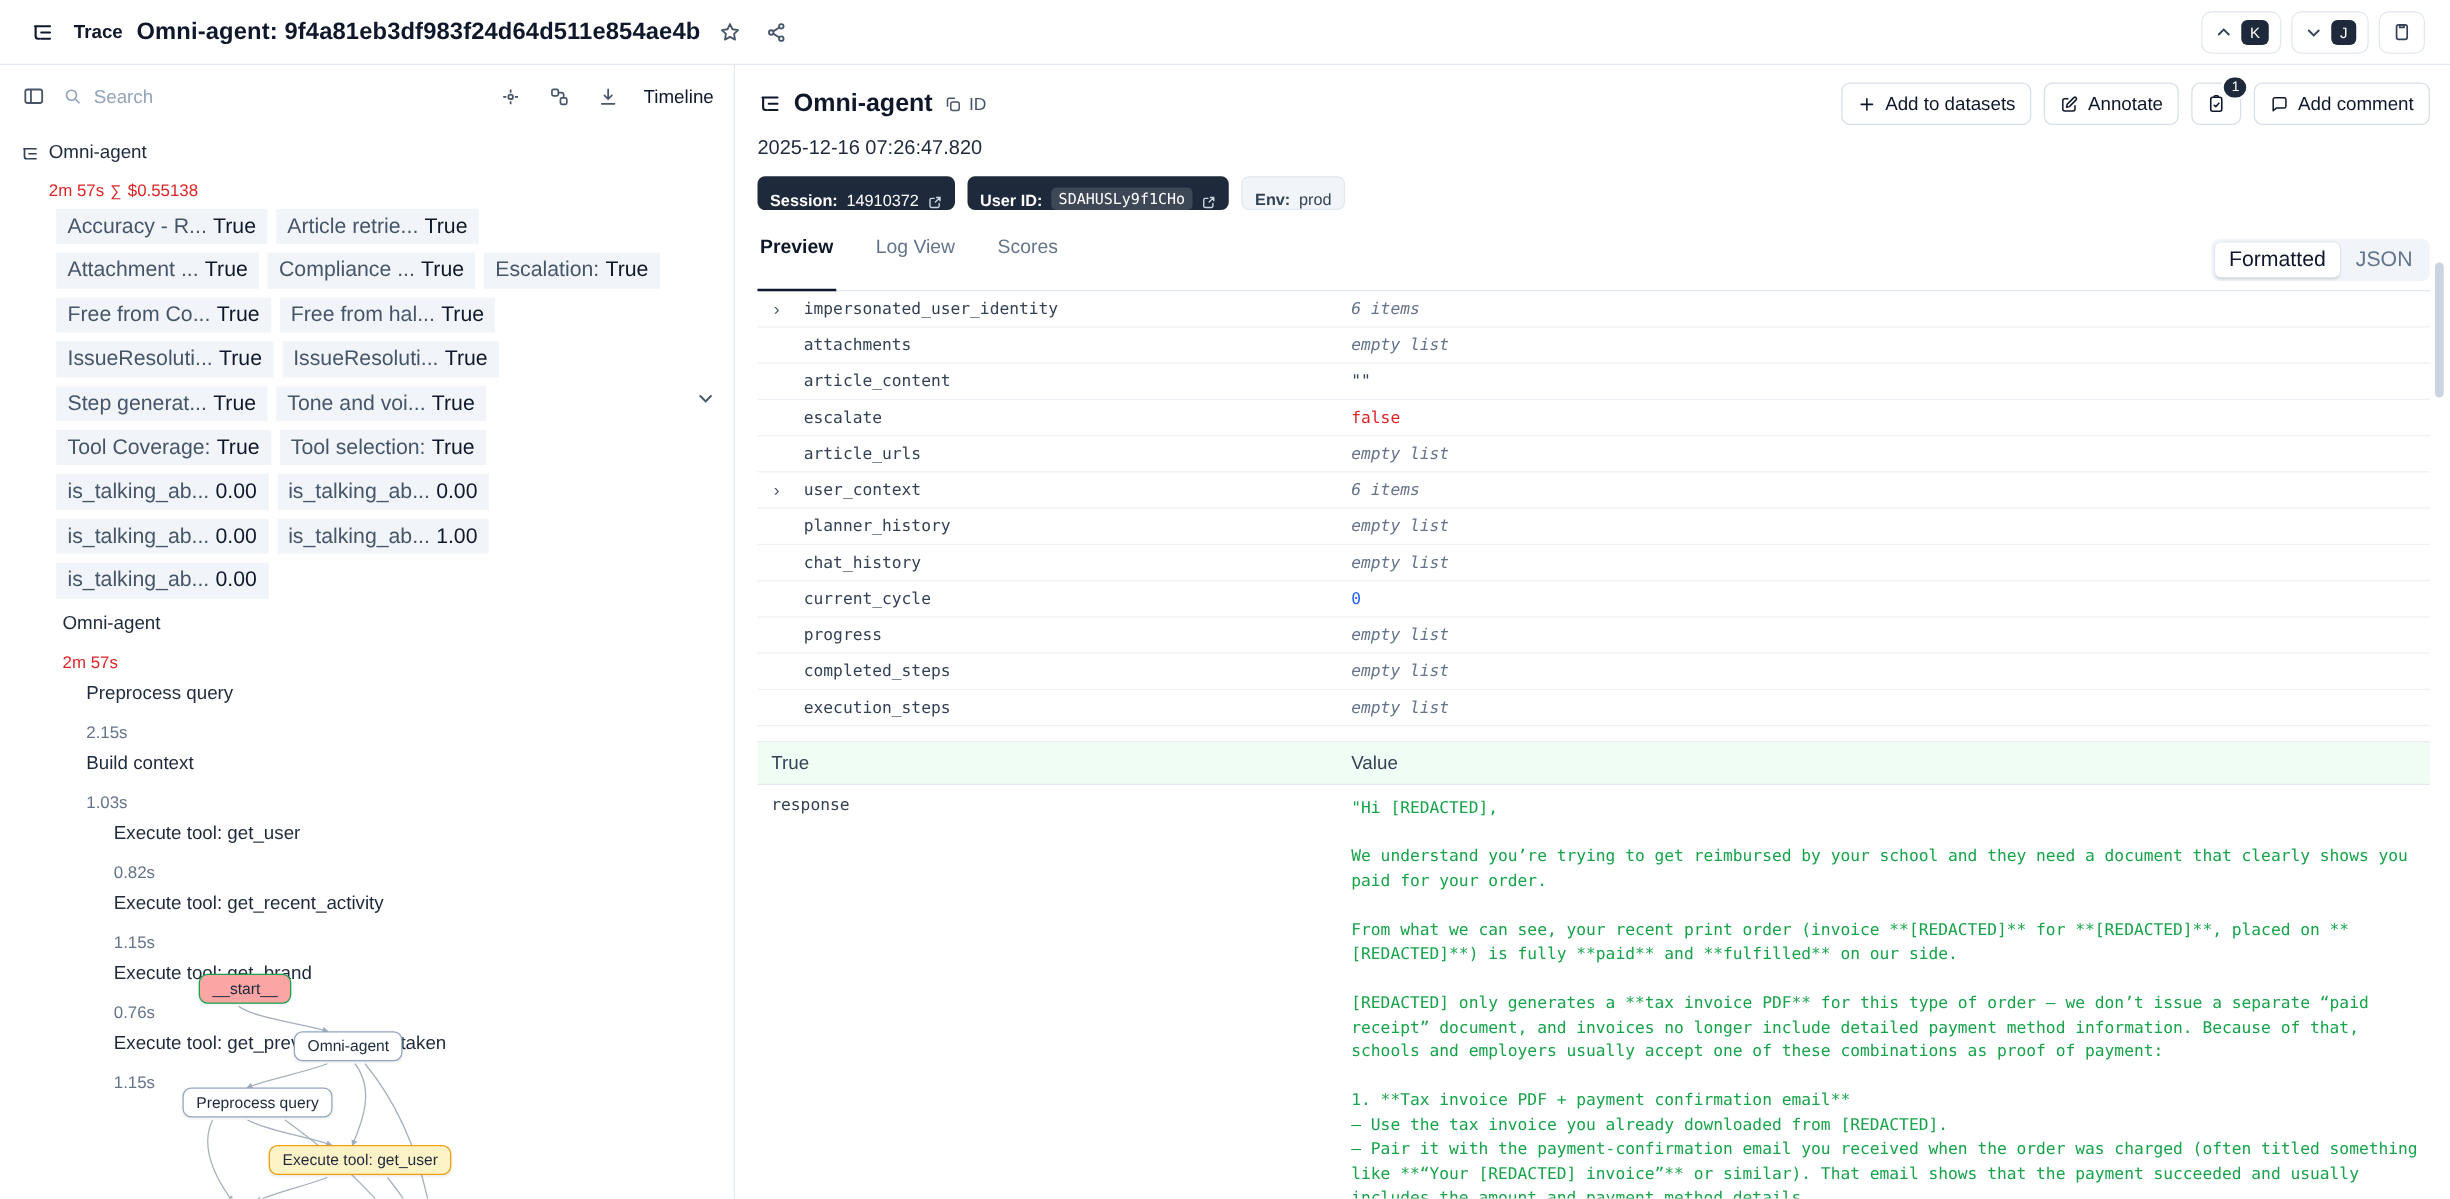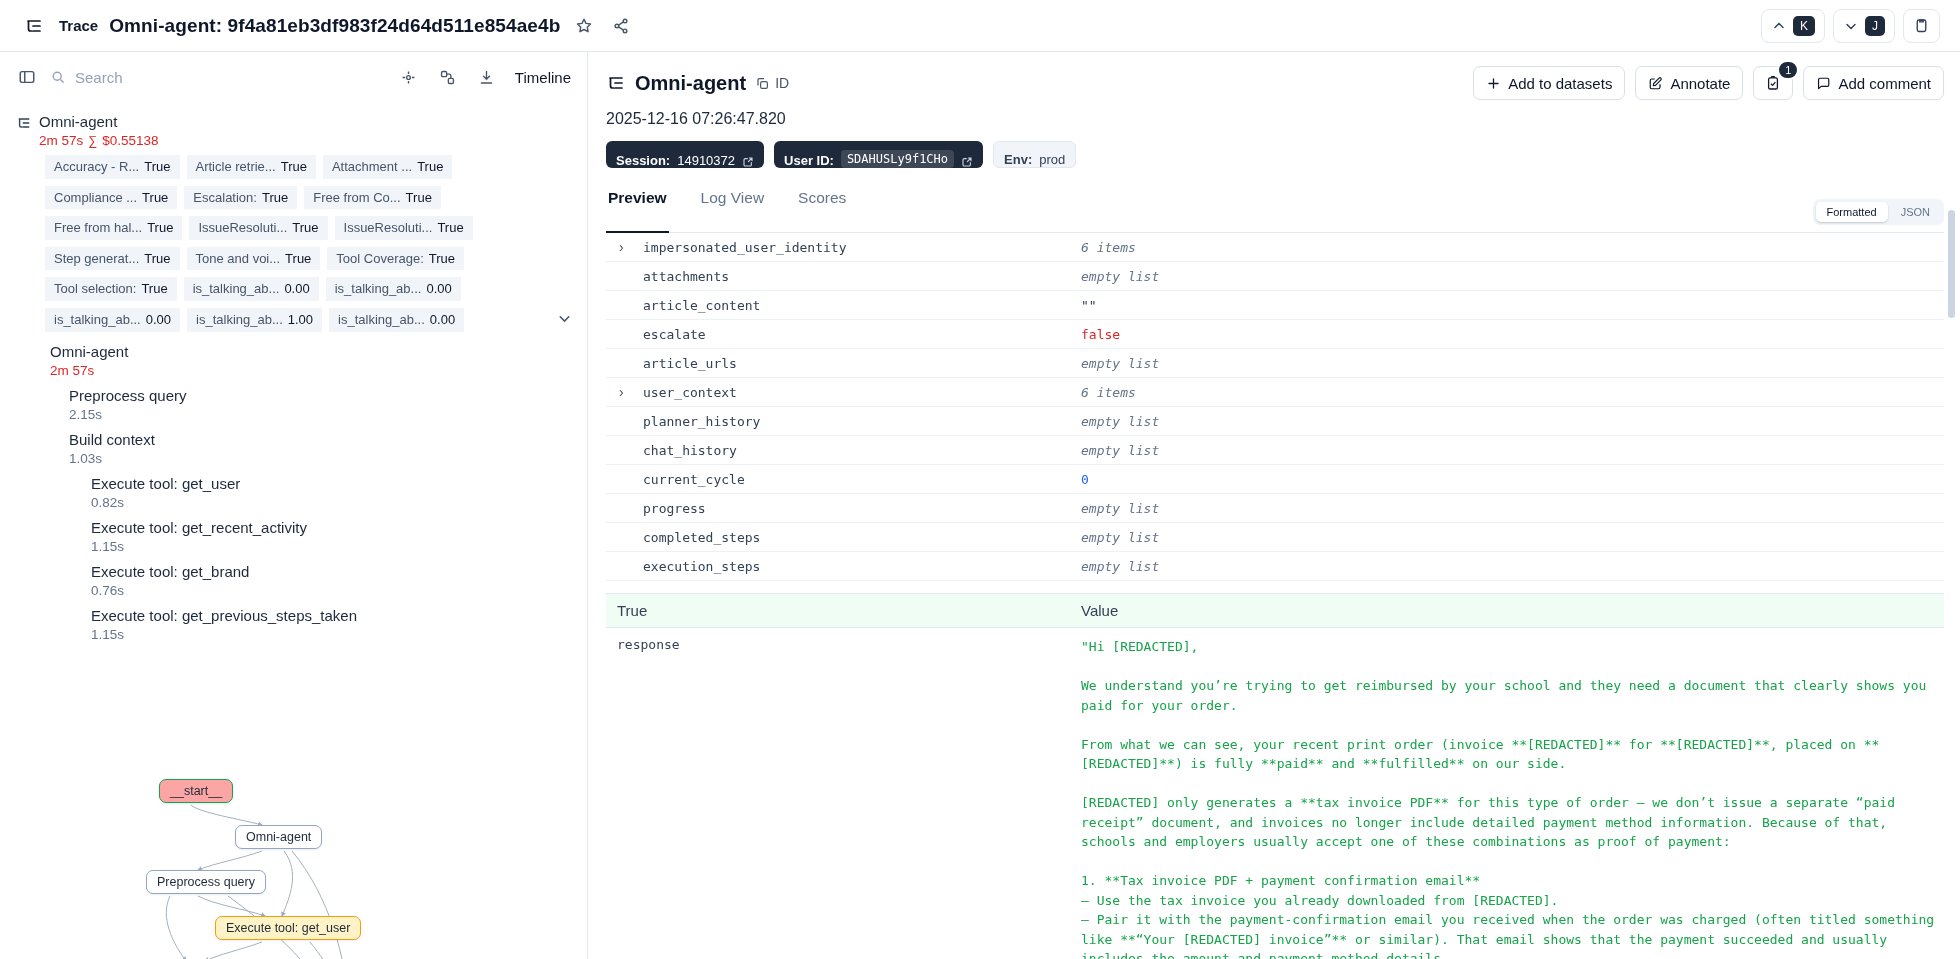--- a/index.html
+++ b/index.html
@@ -32,28 +32,28 @@
 
   
   .tree{padding:8px 12px 0 12px;position:relative}
   .trow{display:flex;align-items:flex-start;gap:7px;padding:3px 0;margin-bottom:3px}
   .trow.root{padding-left:3px}
   .trow.lvl2{padding-left:38px}
   .trow.lvl3{padding-left:57px}
   .trow.lvl4{padding-left:79px}
   .t-icn{width:17px;height:17px;flex:0 0 17px;margin-top:1px;display:flex;align-items:center;justify-content:center}
   .t-name{font-size:15px;color:#1e293b}
-  .t-meta{font-size:13.5px;color:#64748b;margin-top:3px;display:flex;gap:5px;align-items:center}
+  .t-meta{font-size:13.5px;color:#64748b;margin-top:15px;display:flex;gap:5px;align-items:center}
   .trow.red .t-meta,.t-meta.red{color:#dc2626}
   .sigma{font-size:12.5px}
   .tree-chev-abs{position:absolute;left:556px;top:208px;color:#475569}
 
   
   .badges{margin:4px 30px 8px 33px;display:flex;flex-wrap:wrap;gap:7px;max-width:500px}
-  .badge{background:#f1f5f9;border-radius:0;padding:4px 9px;font-size:13px;color:#475569;display:inline-flex;align-items:center;gap:5px;line-height:1.2}
+  .badge{background:#f1f5f9;border-radius:0;padding:4px 9px;font-size:17px;color:#475569;display:inline-flex;align-items:center;gap:5px;line-height:1.2}
   .badge .b-value{color:#0f172a}
 
   
   .graph{position:absolute;left:0;top:715px;width:588px;height:244px}
   .edges{position:absolute;left:0;top:0}
   .gnode{position:absolute;font-size:12.5px;color:#1e293b;background:#fff;border:1.5px solid #94a3b8;
     border-radius:7px;padding:4px 10px;white-space:nowrap;box-shadow:0 1px 2px rgba(15,23,42,.08)}
   .gnode.n-start{border-color:#16a34a;background:#fca5a5}
   .gnode.n-agent{border-color:#93a6c0;background:#fff}
   .gnode.n-tool{border-color:#f59e0b;background:#fef3c7}
@@ -82,21 +82,21 @@
   .pill.light{background:#f1f5f9;color:#334155;border:1px solid #e2e8f0}
   .pill.light .plabel{font-weight:700}
   .extlink{color:#cbd5e1}
 
   
   .tabsrow{margin-top:14px;display:flex;align-items:flex-end;border-bottom:1px solid #e2e8f0}
   .tabs{display:flex;gap:30px}
   .tab{font-size:15.5px;color:#64748b;padding:7px 2px 24px 2px;border-bottom:2px solid transparent;margin-bottom:-1px}
   .tab.active{color:#0f172a;font-weight:600;border-bottom-color:#0f172a}
   .toggle{margin-left:auto;background:#f1f5f9;border-radius:7px;padding:3px;display:flex;gap:2px;margin-bottom:7px}
-  .tg{font-size:11px;color:#64748b;padding:4px 11px;border-radius:5px}
+  .tg{font-size:17px;color:#64748b;padding:4px 11px;border-radius:5px}
   .tg.active{background:#fff;color:#0f172a;font-weight:500;box-shadow:0 1px 2px rgba(15,23,42,.2)}
 
   
   .itable{font-family:"DejaVu Sans Mono","Liberation Mono",monospace;font-size:13px}
   .irow{display:flex;align-items:center;height:29px;border-bottom:1px solid #eef2f6}
   .icell-k{flex:0 0 475px;display:flex;align-items:center;padding-left:13px}
   .chev{width:24px;color:#475569;font-size:14px;font-family:"Liberation Sans",sans-serif}
   .key{color:#334155}
   .icell-v{flex:1}
   .v-muted{color:#64748b;font-style:italic}

